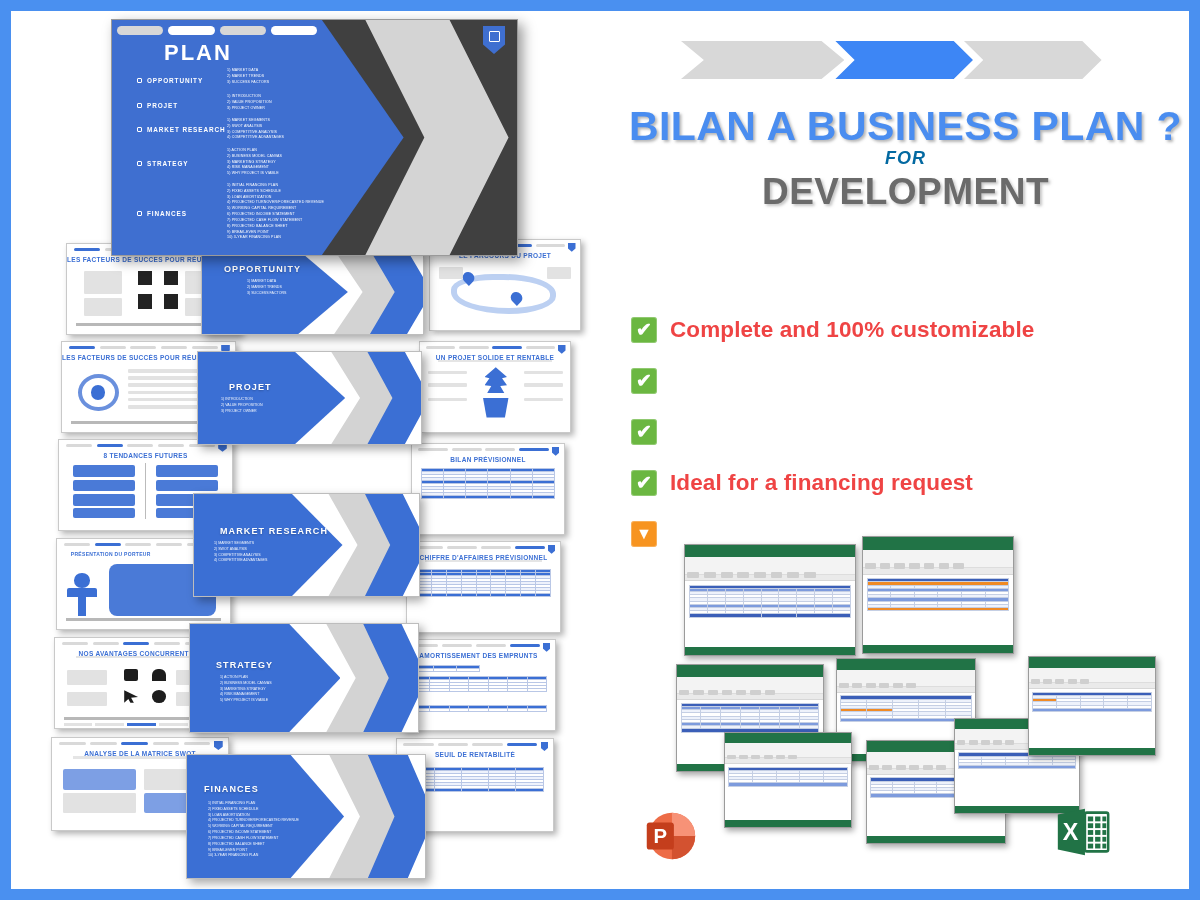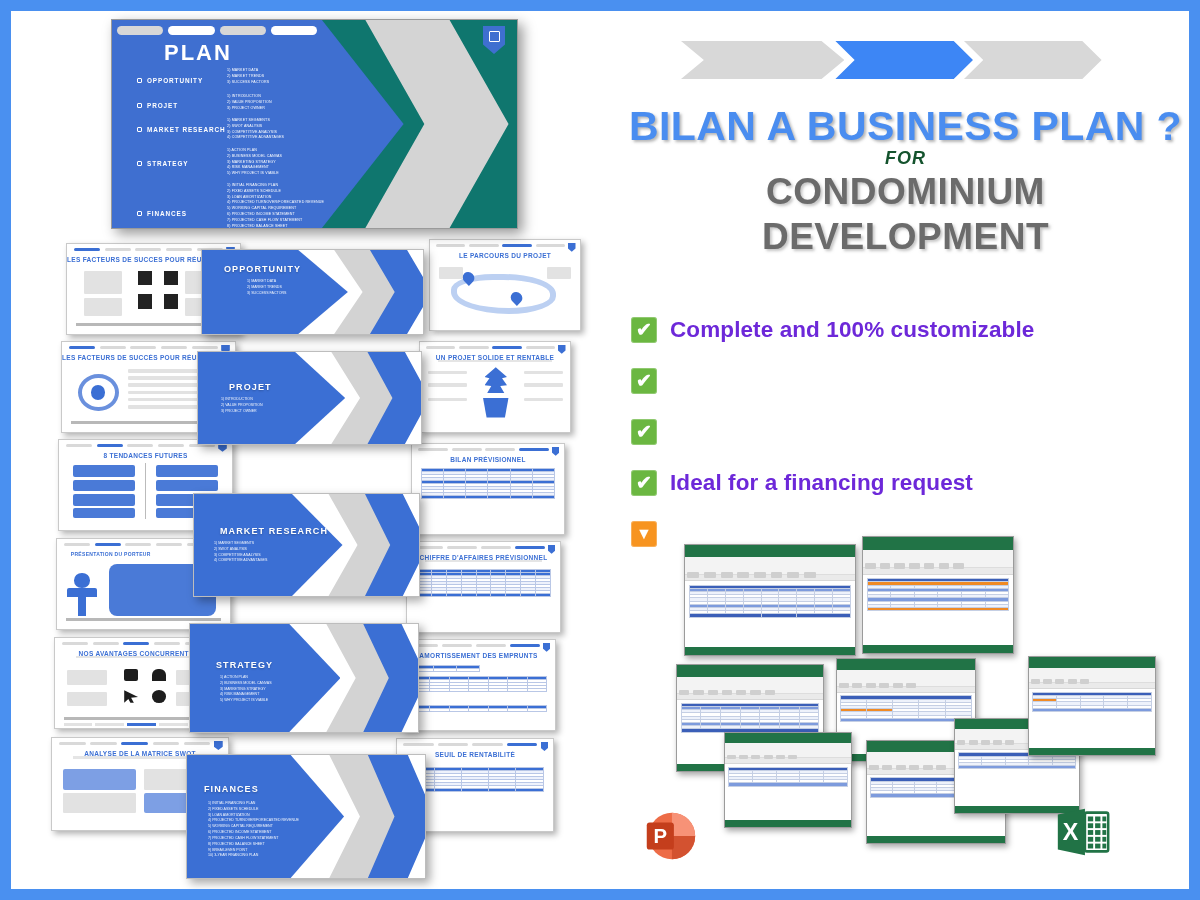--- a/index.html
+++ b/index.html
@@ -117,22 +117,22 @@
     line-height: 1.62;
     list-style: none;
     opacity: .93;
   }
   .chev-list li { white-space: nowrap; }
 
   
   #plan-slide {
     position: absolute;
     left: 100px; top: 8px;
-    width: 407px; height: 210px;
-    background: #0f766e;
+    width: 407px; height: 237px;
+    background: #404040;
     border: 1px solid #9a9a9a;
     box-shadow: 5px 5px 12px rgba(0,0,0,.40);
     overflow: hidden;
   }
   #plan-slide .p-blue {
     position: absolute; left: 0; top: 0; width: 72%; height: 100%;
     background: #3f6fd0;
     clip-path: polygon(0 0, 72% 0, 100% 50%, 72% 100%, 0 100%);
   }
   #plan-slide .p-grey {
@@ -188,41 +188,41 @@
   .rib.b { background:#3d86f5; }
   #headline {
     position:absolute; top:92px; left:0; width:100%;
     text-align:center;
     color:#4a8df0;
     font-size:41px; font-weight:bold; letter-spacing:.4px;
     text-shadow: 2px 2px 3px rgba(120,120,120,.55);
   }
   #for-word {
     position:absolute; top:137px; left:0; width:100%; text-align:center;
-    color:#14532d; font-size:18px; font-style:italic; font-weight:bold;
+    color:#0369a1; font-size:18px; font-style:italic; font-weight:bold;
     letter-spacing:1px;
   }
   #subject {
     position:absolute; top:158px; left:0; width:100%; text-align:center;
     color:#6b6b6b; font-size:37px; font-weight:bold; line-height:1.22;
     letter-spacing:.5px;
     text-shadow: 2px 2px 3px rgba(150,150,150,.55);
   }
   #features { position:absolute; top:293px; left:20px; width:560px; }
   .feat { display:flex; align-items:center; height:51px; }
   .feat-icon {
     width:26px; height:26px; border-radius:3px;
     display:flex; align-items:center; justify-content:center;
     color:#fff; font-size:19px; font-weight:bold;
     margin-right:13px; flex:0 0 26px;
     box-shadow: inset 0 0 0 1px rgba(255,255,255,.25);
   }
   .feat-icon.check { background:#6bb741; }
   .feat-icon.dl { background:#f79420; font-size:16px; }
-  .feat-text { color:#6d28d9; font-size:22.5px; font-weight:bold; letter-spacing:.1px; }
+  .feat-text { color:#ef4444; font-size:22.5px; font-weight:bold; letter-spacing:.1px; }
 
   
   #excel-montage { position:absolute; left:55px; top:525px; width:520px; height:360px; }
   .xl {
     position:absolute;
     background:#ffffff;
     border:1px solid #9b9b9b;
     box-shadow:2px 3px 6px rgba(0,0,0,.35);
     overflow:hidden;
   }
@@ -950,21 +950,20 @@
 
     <div id="ribbon">
       <div class="rib g" style="width:38%;"></div>
       <div class="rib b" style="width:32%;"></div>
       <div class="rib g" style="width:32%;"></div>
     </div>
 
     <div id="headline">BILAN A BUSINESS PLAN ?</div>
     <div id="for-word">FOR</div>
     <div id="subject">
-      <div>CONDOMINIUM</div>
       <div>DEVELOPMENT</div>
     </div>
 
     <div id="features">
       <div class="feat">
         <div class="feat-icon check">✔</div>
         <div class="feat-text">Complete and 100% customizable</div>
       </div>
       <div class="feat">
         <div class="feat-icon check">✔</div>

